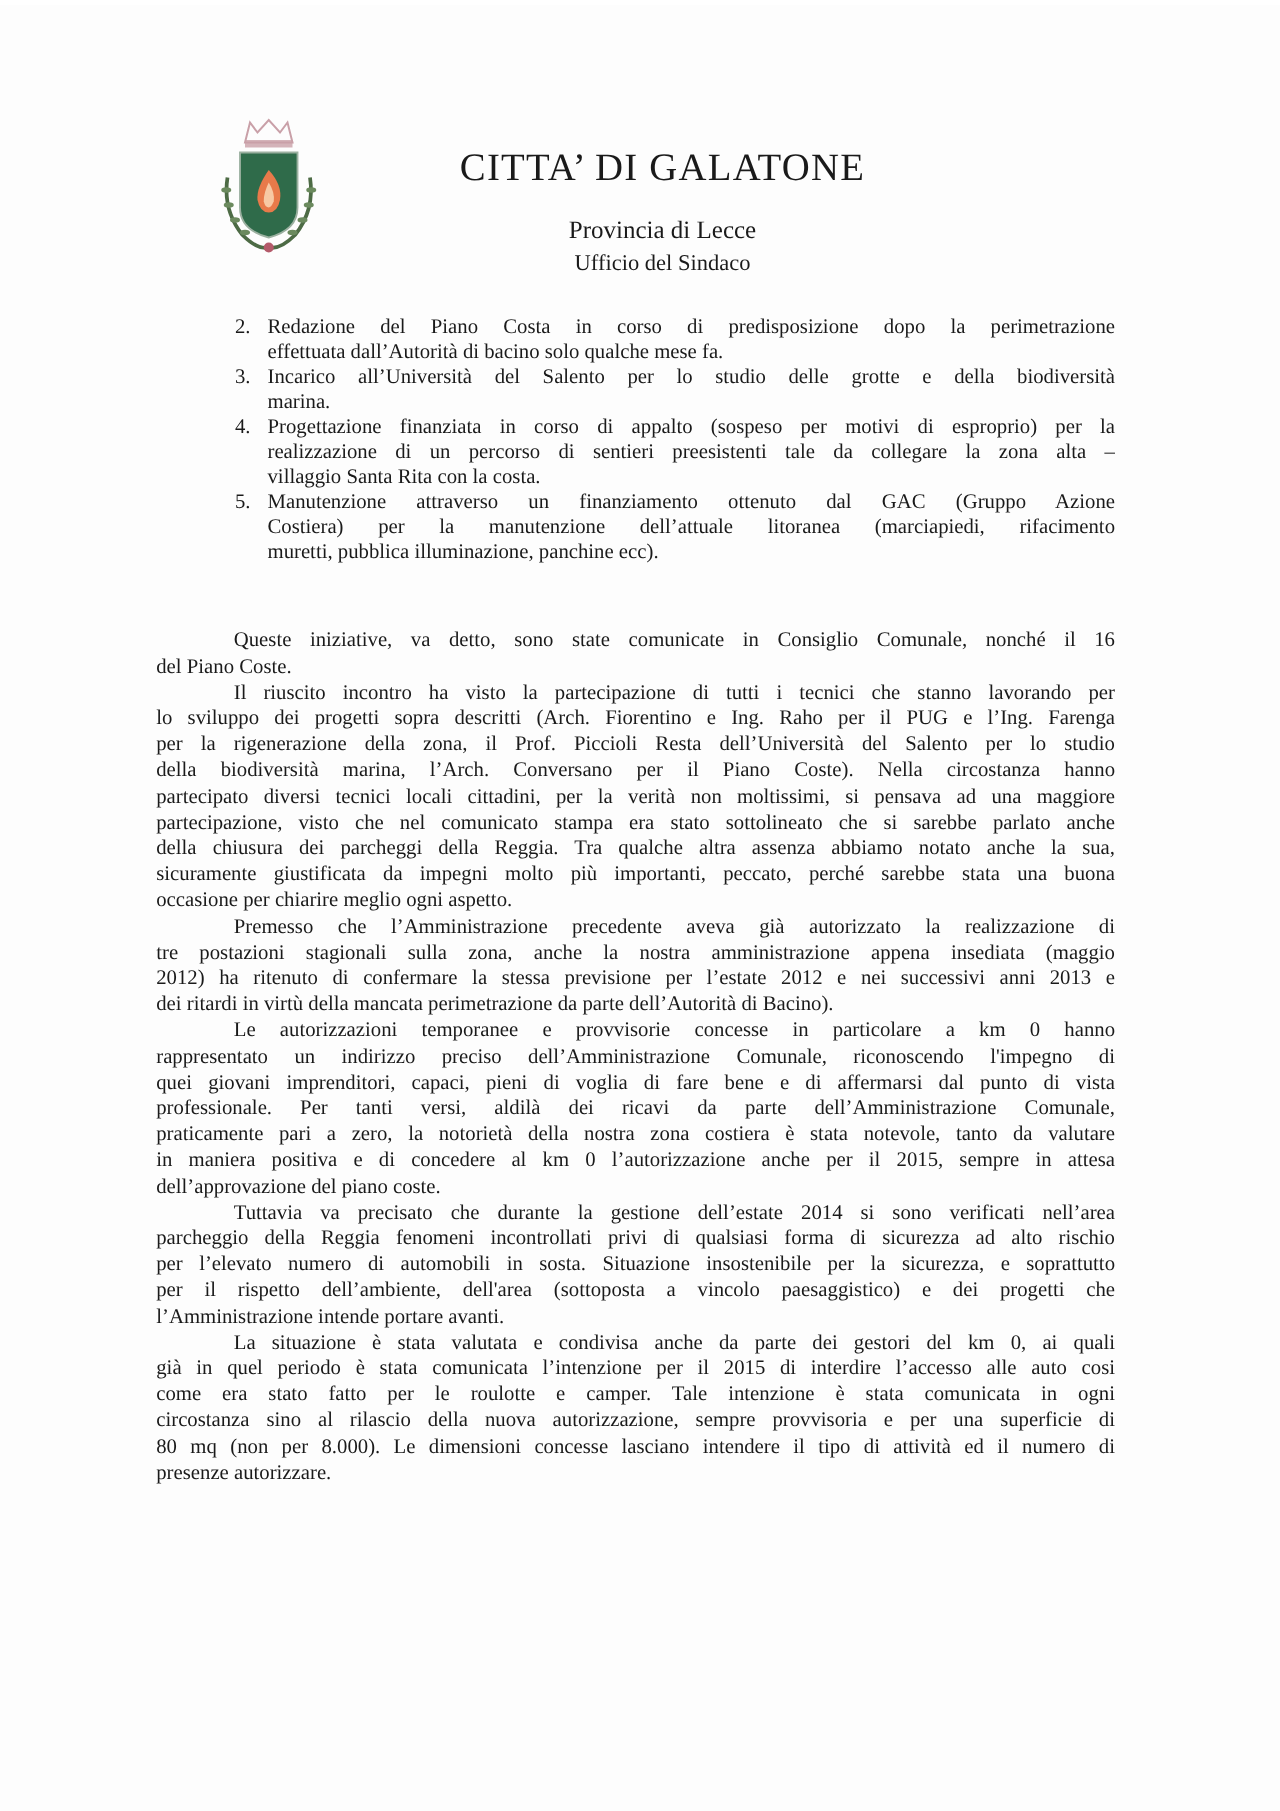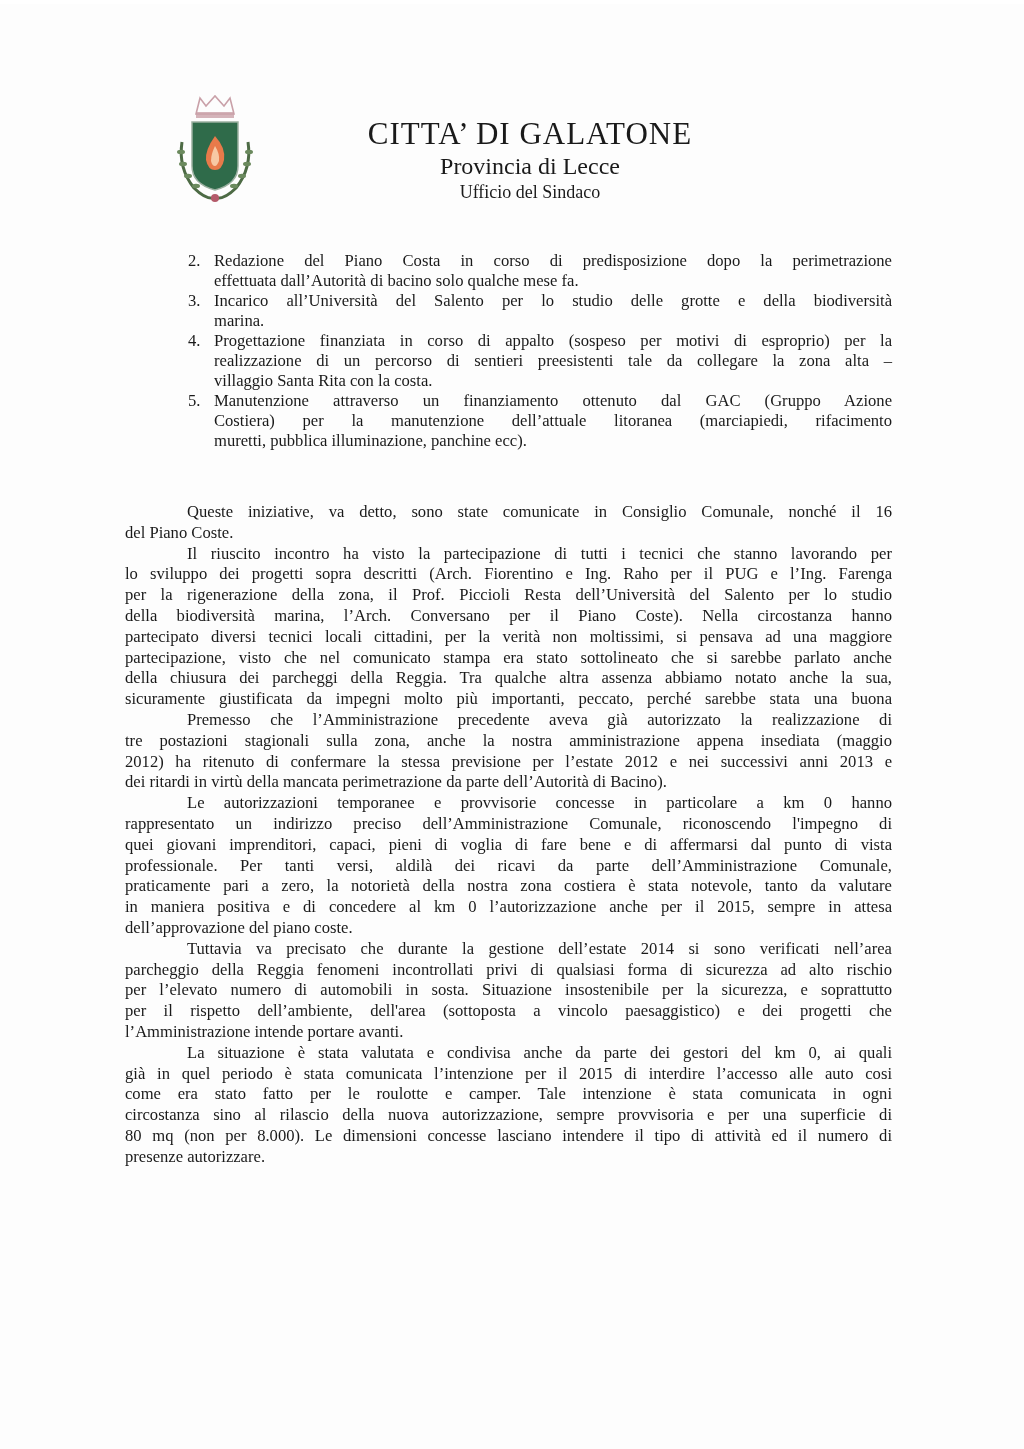--- a/index.html
+++ b/index.html
@@ -1,21 +1,21 @@
 <!DOCTYPE html>
 <html><head>
 <meta charset="utf-8">
 <style>
   html, body { margin: 0; padding: 0; background: #ffffff; }
   body { width: 1024px; height: 1449px; position: relative; overflow: hidden; font-family: "Liberation Serif", "DejaVu Serif", serif; color: #1a1a1a; }
   .page { position: absolute; left: 0; top: 4px; width: 1024px; height: 1449px; background: #fdfdfd; }
   .logo { position: absolute; left: 170px; top: 84px; width: 90px; height: 120px; }
   .header { position: absolute; left: 300px; top: 112px; width: 440px; text-align: center; }
   .header .title { font-size: 31px; letter-spacing: 1px; line-height: 36px; margin-left: 20px; }
-  .header .sub1 { font-size: 24px; line-height: 24px; margin-top: 2px; margin-left: 20px; }
+  .header .sub1 { font-size: 20px; line-height: 24px; margin-top: 20px; margin-left: 20px; }
   .header .sub2 { font-size: 18px; line-height: 24px; margin-top: 2px; margin-left: 20px; font-family: Liberation Serif, serif; }
   .list { position: absolute; left: 188px; top: 247px; width: 704px; font-size: 16.6px; line-height: 20px; }
   .li { position: relative; padding-left: 26px; }
   .li .num { position: absolute; left: 0; top: 0; }
   .line { display: block; white-space: nowrap; text-align: justify; text-align-last: justify; }
   .line.last { text-align-last: left; }
   .body { position: absolute; left: 125px; top: 498px; width: 767px; font-size: 16.6px; line-height: 20.8px; }
   .para .line.first { padding-left: 62px; }
 </style>
 </head>
@@ -88,20 +88,21 @@
     </div>
     <div class="para">
       <span class="line first">Il riuscito incontro ha visto la partecipazione di tutti i tecnici che stanno lavorando per</span>
       <span class="line">lo sviluppo dei progetti sopra descritti (Arch. Fiorentino e Ing. Raho per il PUG e l’Ing. Farenga</span>
       <span class="line">per la rigenerazione della zona, il Prof. Piccioli Resta dell’Università del Salento per lo studio</span>
       <span class="line">della biodiversità marina, l’Arch. Conversano per il Piano Coste). Nella circostanza hanno</span>
       <span class="line">partecipato diversi tecnici locali cittadini, per la verità non moltissimi, si pensava ad una maggiore</span>
       <span class="line">partecipazione, visto che nel comunicato stampa era stato sottolineato che si sarebbe parlato anche</span>
       <span class="line">della chiusura dei parcheggi della Reggia. Tra qualche altra assenza abbiamo notato anche la sua,</span>
       <span class="line">sicuramente giustificata da impegni molto più importanti, peccato, perché sarebbe stata una buona</span>
+      <span class="line last">occasione per chiarire meglio ogni aspetto.</span>
     </div>
     <div class="para">
       <span class="line first">Premesso che l’Amministrazione  precedente aveva già autorizzato la realizzazione di</span>
       <span class="line">tre postazioni stagionali sulla zona,  anche la nostra amministrazione appena insediata (maggio</span>
       <span class="line">2012) ha ritenuto di confermare la stessa previsione per l’estate 2012 e nei successivi anni 2013 e</span>
       <span class="line last">dei ritardi in virtù della mancata perimetrazione da parte dell’Autorità di Bacino).</span>
     </div>
     <div class="para">
       <span class="line first">Le autorizzazioni temporanee e provvisorie concesse in particolare a km 0 hanno</span>
       <span class="line">rappresentato un indirizzo preciso dell’Amministrazione Comunale, riconoscendo l'impegno di</span>

